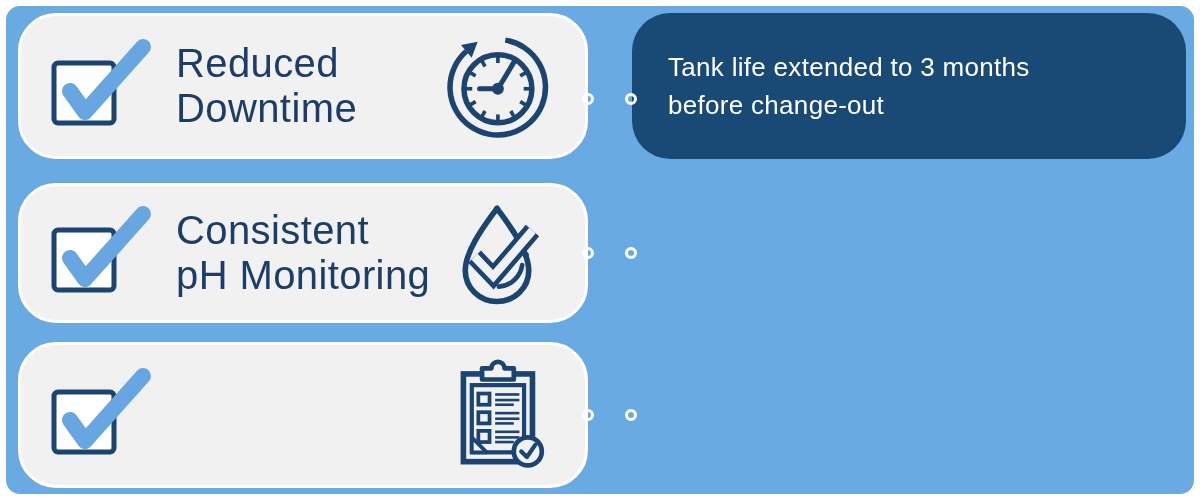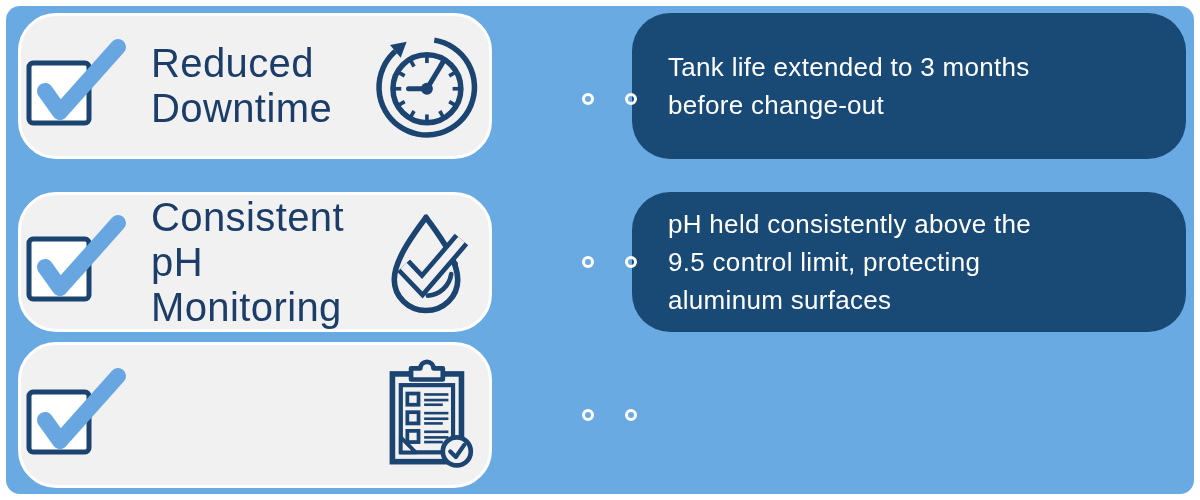--- a/index.html
+++ b/index.html
@@ -11,26 +11,26 @@
     --title-navy:#1c3d68;
     --check-blue:#67a6e0;
     --detail-text:#ffffff;
   }
   *{margin:0;padding:0;box-sizing:border-box;}
   body{background:var(--page-bg);font-family:"Liberation Sans",sans-serif;}
   .stage{position:relative;width:1200px;height:500px;background:var(--page-bg);overflow:hidden;}
   .panel{position:absolute;left:6px;top:6px;width:1188px;height:488px;background:var(--panel);border-radius:14px;}
   .row{position:absolute;left:0;width:1200px;}
   .row1{top:13px;height:146px;}
-  .row2{top:192px;height:140px;}
+  .row2{top:183px;height:140px;}
   .row3{top:342px;height:146px;}
   .benefit-card{
-    position:absolute;left:18px;top:0;width:474px;height:100%;
+    position:absolute;left:18px;top:0;width:570px;height:100%;
     background:var(--card);border:3px solid #ffffff;border-radius:38px;
-    display:flex;align-items:center;padding:0 3px;
+    display:flex;align-items:center;padding:0 28px;
   }
   .detail-card{
     position:absolute;left:632px;top:0;width:554px;height:100%;
     background:var(--navy);border-radius:38px;
     display:flex;align-items:center;padding:0 36px;
   }
   .checkbox-svg{flex:0 0 auto;width:112px;height:102px;}
   .benefit-title{
     margin-left:15px;color:var(--title-navy);
     font-size:40px;line-height:45px;font-weight:400;letter-spacing:.4px;
@@ -110,25 +110,20 @@
       <svg class="side-icon" viewBox="0 0 120 120">
         <path d="M 60 12 C 52 24 26 55 26 79 A 34 33 0 0 0 94 79 C 94 55 68 24 60 12 Z" fill="none" stroke="currentColor" stroke-width="6" stroke-linejoin="round"></path>
         <polyline points="36,64 56,85 98,36" fill="none" stroke="currentColor" stroke-width="19" stroke-linejoin="miter"></polyline>
         <polyline points="36,64 56,85 98,36" fill="none" stroke="#f1f1f2" stroke-width="9" stroke-linejoin="miter"></polyline>
         <path d="M 62 96 A 27 27 0 0 0 87 73" fill="none" stroke="currentColor" stroke-width="5" stroke-linecap="round"></path>
         <circle cx="91" cy="62" r="3.2" fill="currentColor"></circle>
       </svg>
     </div>
     <span class="connector-dot dot-a"></span>
     <span class="connector-dot dot-b"></span>
-    <div class="detail-card">
-      <div class="detail-text">pH held consistently above the
-9.5 control limit, protecting
-aluminum surfaces</div>
-    </div>
   </div>
 
   <div class="row row3">
     <div class="benefit-card">
       <svg class="checkbox-svg" viewBox="0 0 112 102">
         <rect x="5" y="28" width="60" height="60" rx="4" fill="#ffffff" stroke="#1b4470" stroke-width="5"></rect>
         <polyline points="21,56 36,77 94,12" fill="none" stroke="#67a6e0" stroke-width="16" stroke-linecap="round" stroke-linejoin="round"></polyline>
       </svg>
       <svg class="side-icon" viewBox="0 0 120 120">
         <rect x="24" y="16" width="74" height="94" fill="none" stroke="currentColor" stroke-width="6"></rect>

